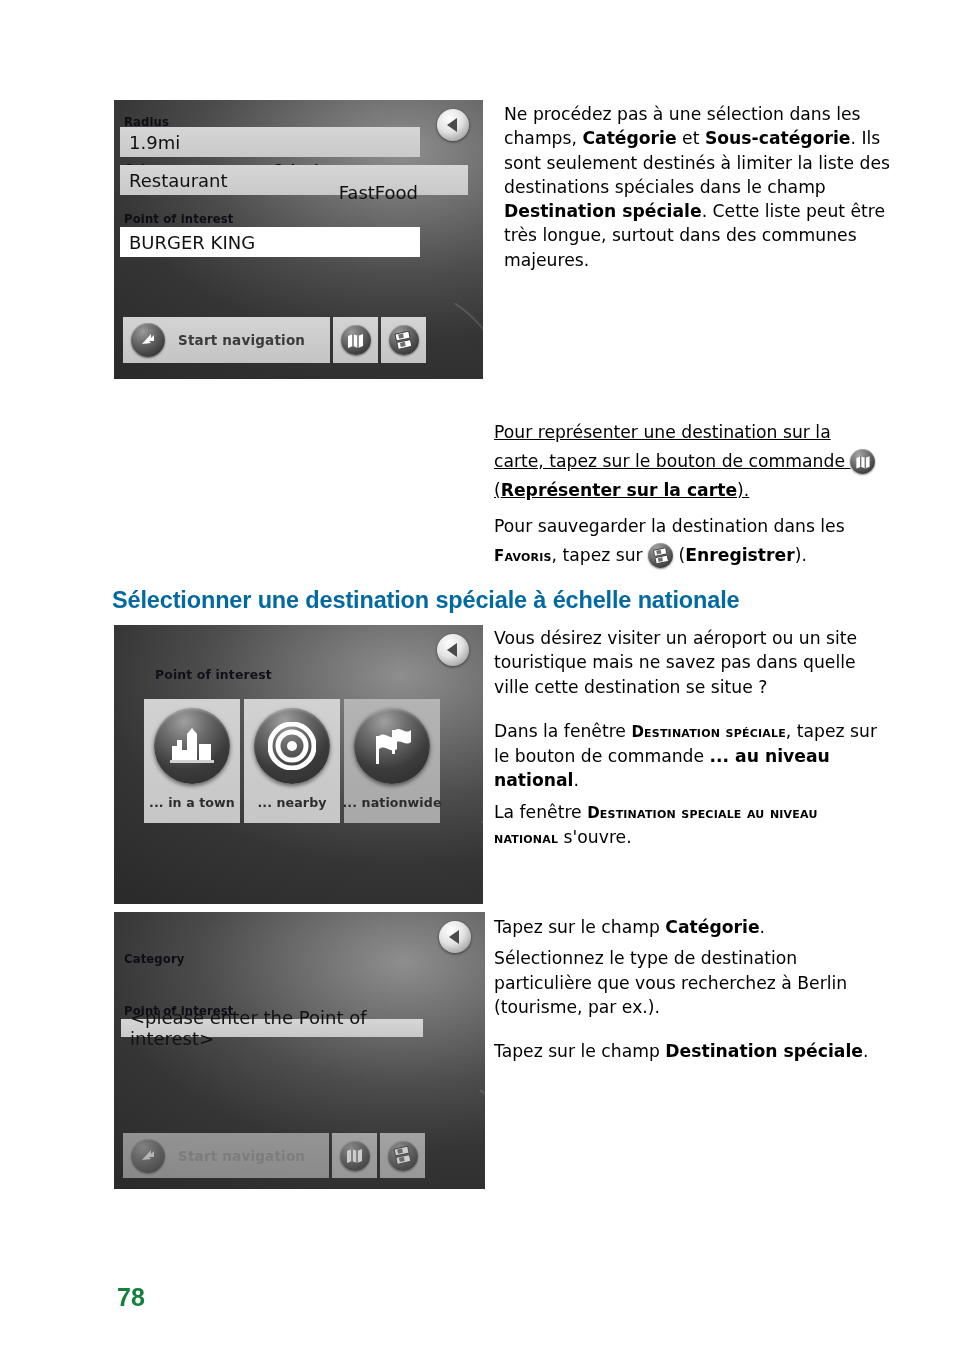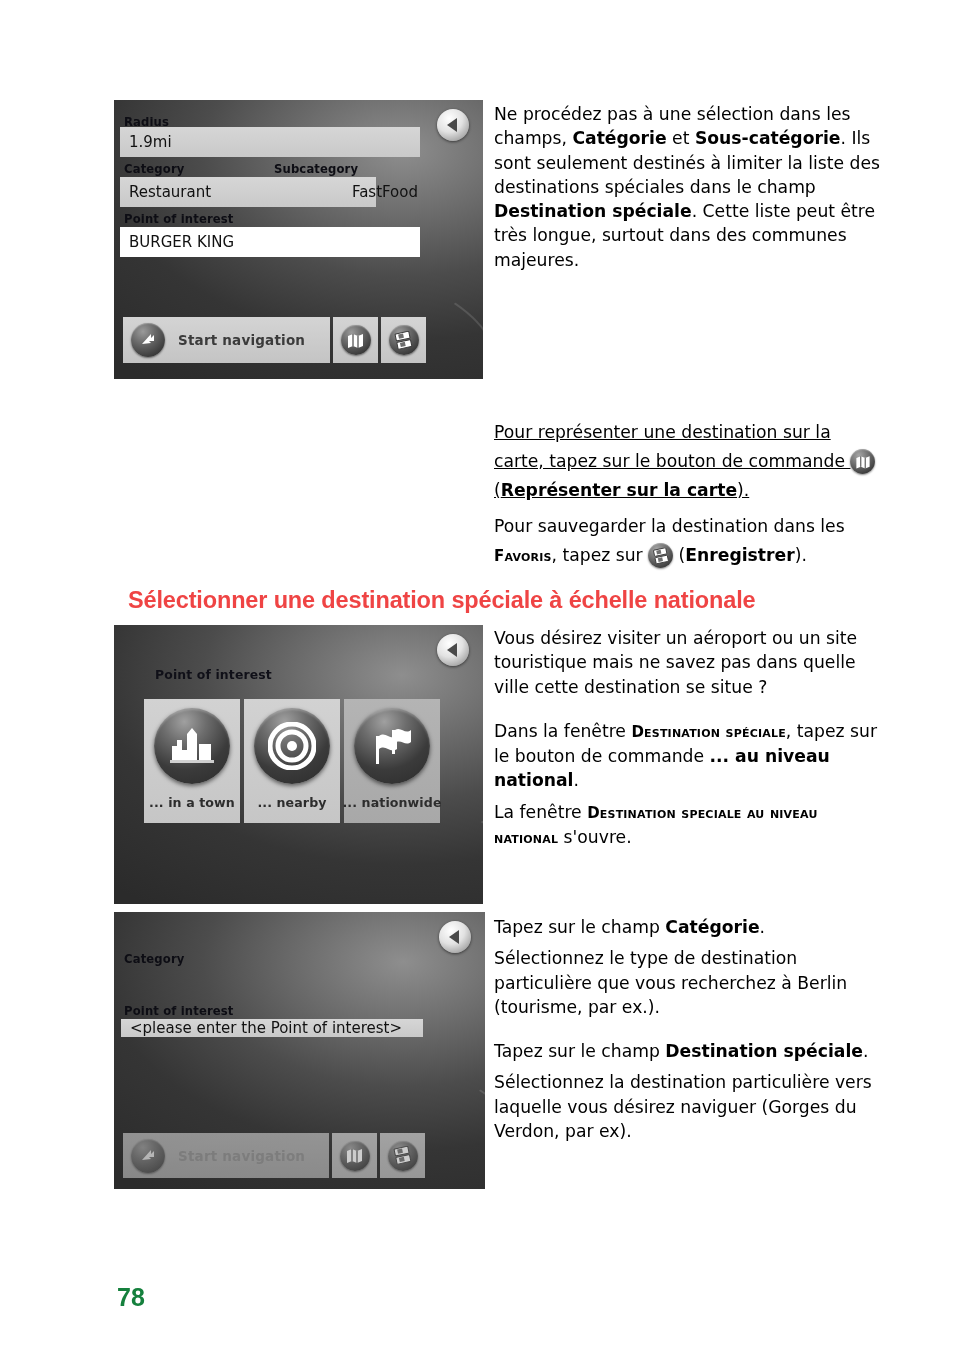--- a/index.html
+++ b/index.html
@@ -26,49 +26,49 @@
   .para b { font-weight: bold; }
   .sc {
     font-weight: bold;
     font-size: 15px;
     letter-spacing: .2px;
   }
 
   
   #section-heading {
     position: absolute;
-    left: 128px;
+    left: 112px;
     top: 587px;
     width: 790px;
     font-family: "Liberation Sans", sans-serif;
     font-weight: bold;
     font-size: 23.5px;
     line-height: 27px;
     letter-spacing: -0.15px;
-    color: #ef4444;
+    color: #0369a1;
   }
 
   
   #page-number {
     position: absolute;
     left: 117px;
     top: 1283px;
     font-family: "Liberation Sans", sans-serif;
     font-weight: bold;
     font-size: 25px;
     color: #15803d;
   }
 
   
   .textcol {
     position: absolute;
     left: 494px;
     width: 390px;
   }
-  #text-block-1 { top: 102px; }
+  #text-block-1 { top: 102px; margin-left: 10px; }
   #text-block-2 { top: 418px; }
   #text-block-3 { top: 626px; }
   #text-block-4 { top: 915px; }
   .gap { height: 20px; }
   .gap-sm { height: 7px; }
 
   
   
   
   .shot {
@@ -121,21 +121,21 @@
     font-weight: bold;
     color: #0d0d14;
     letter-spacing: .15px;
     white-space: nowrap;
   }
   .dev-field {
     position: absolute;
     box-sizing: border-box;
     display: flex;
     align-items: center;
-    font-size: 15px;
+    font-size: 18px;
     color: #111;
     padding-left: 9px;
   }
   .f-grey  { background: linear-gradient(180deg,#d6d6d6 0%, #c9c9c9 100%); }
   .f-white { background: #ffffff; }
 
   
   .btnbar { position: absolute; display: flex; gap: 3px; }
   .btn-main {
     display: flex; align-items: center;
@@ -214,21 +214,21 @@
     <span class="tri"></span>
   </div>
 
   <div class="dev-label" style="left:10px; top:15px;">Radius</div>
   <div class="dev-field f-grey" style="left:6px; top:27px; width:300px; height:30px;">
     <span>1.9mi</span>
   </div>
 
   <div class="dev-label" style="left:10px; top:62px;">Category</div>
   <div class="dev-label" style="left:160px; top:62px;">Subcategory</div>
-  <div class="dev-field f-grey" style="left:6px; top:77px; width:256px; height:30px;">
+  <div class="dev-field f-grey" style="left:6px; top:65px; width:348px; height:30px;">
     <span>Restaurant</span>
   </div>
   <div class="dev-field" style="left:154px; top:77px; width:150px; height:30px; padding-left:0;justify-content:flex-end;">
     <span>FastFood</span>
   </div>
 
   <div class="dev-label" style="left:10px; top:112px;">Point of interest</div>
   <div class="dev-field f-white" style="left:6px; top:127px; width:300px; height:30px;">
     <span>BURGER KING</span>
   </div>
@@ -404,16 +404,15 @@
   <p class="para" style="margin:0;">
     <span>Tapez sur le champ </span><b>Catégorie</b><span>.</span>
   </p>
   <div class="gap-sm"></div>
   <p class="para" style="margin:0;">Sélectionnez le type de destination particulière que vous recherchez à Berlin (tourisme, par ex.).</p>
   <div class="gap"></div>
   <p class="para" style="margin:0;">
     <span>Tapez sur le champ </span><b>Destination spéciale</b><span>.</span>
   </p>
   <div class="gap-sm"></div>
-  <p class="para" style="margin:0;">Sélectionnez la destination particulière vers laquelle vous désirez naviguer (Gorges du Verdon, par ex).</p>
 </div>
 
 <div id="page-number">78</div>
 
 </body></html>

